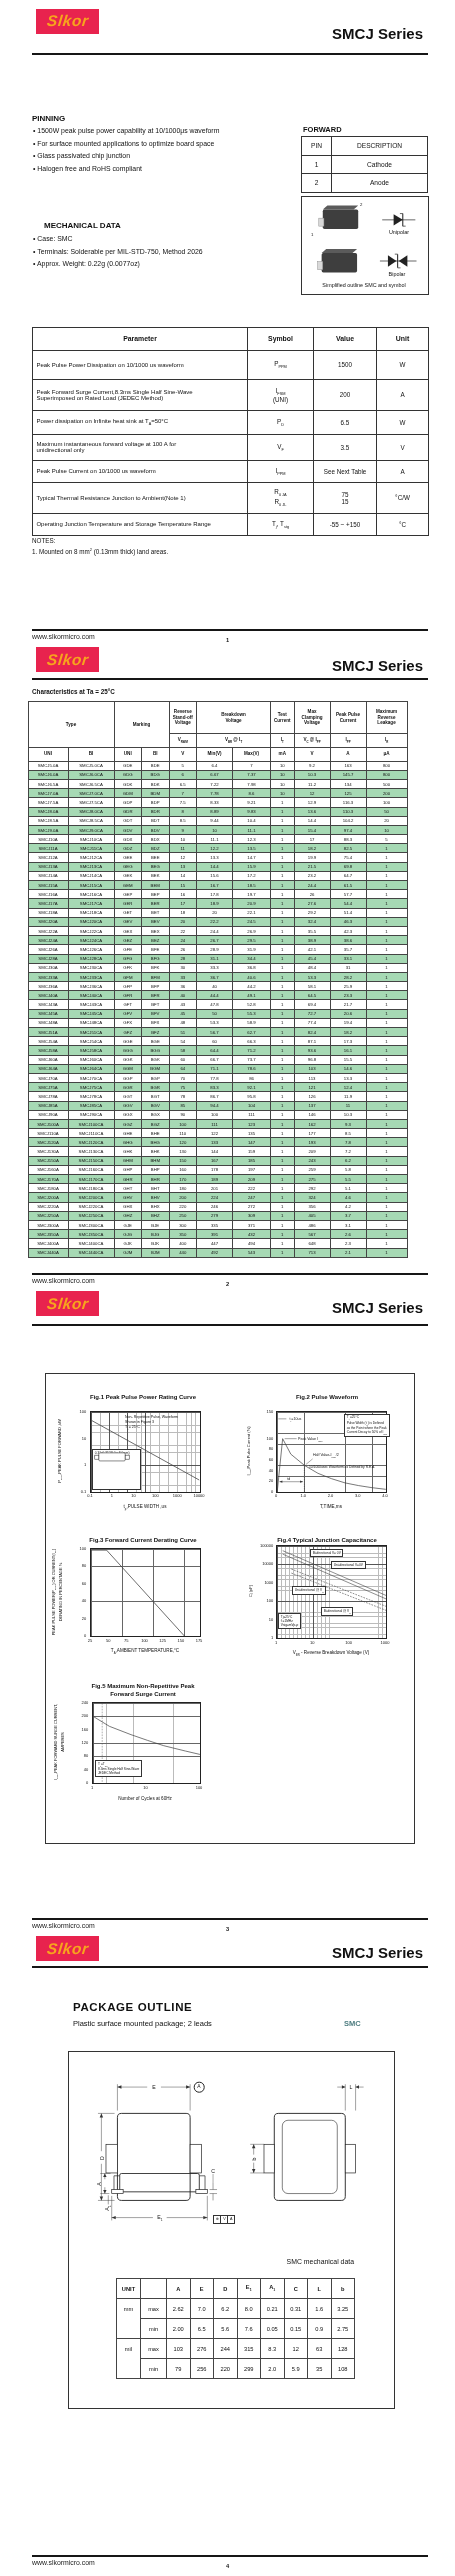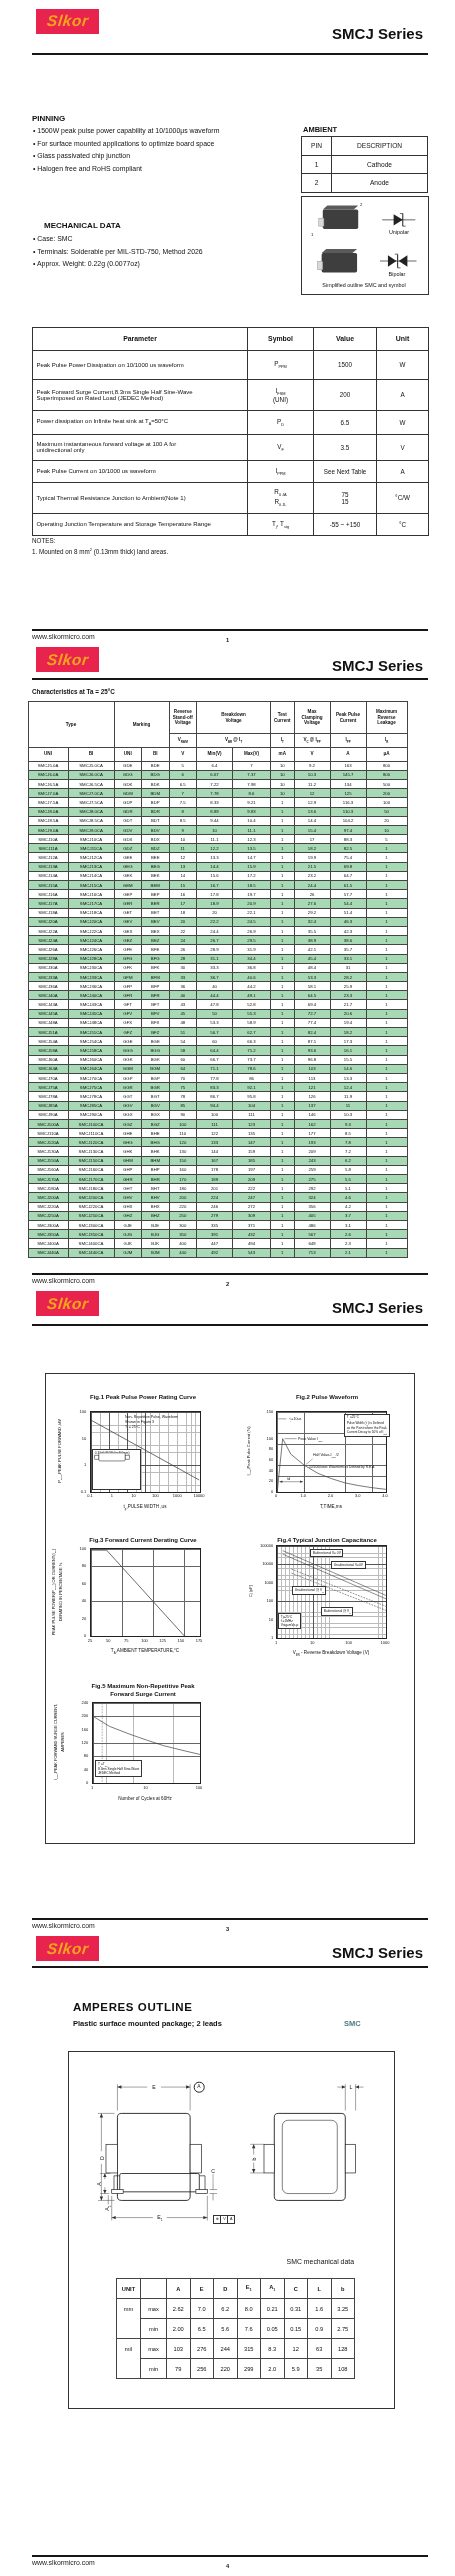--- a/index.html
+++ b/index.html
@@ -89,21 +89,21 @@
   .m7 span:nth-child(1){top:0}.m7 span:nth-child(2){top:16.66%}.m7 span:nth-child(3){top:33.33%}
   .m7 span:nth-child(4){top:50%}.m7 span:nth-child(5){top:66.66%}.m7 span:nth-child(6){top:83.33%}.m7 span:nth-child(7){top:100%}
   .f2m span:nth-child(1){top:0}.f2m span:nth-child(2){top:33.3%}.f2m span:nth-child(3){top:46.7%}
   .f2m span:nth-child(4){top:60%}.f2m span:nth-child(5){top:73.3%}.f2m span:nth-child(6){top:86.7%}.f2m span:nth-child(7){top:100%}
   .xlab{position:absolute;transform:translateX(-50%);font-size:4.6px;white-space:nowrap;}
   .ylab{position:absolute;transform:translate(-50%,-50%) rotate(-90deg);font-size:4px;white-space:nowrap;}
   .ann{position:absolute;font-size:3.6px;line-height:1.3;white-space:nowrap;}
   .annbox{position:absolute;font-size:3.2px;line-height:1.35;border:0.6px solid #333;background:#fff;padding:0.6px 1.7px;white-space:nowrap;}
   
   .pkgtitle{position:absolute;left:73px;top:2001px;font-size:11.5px;font-weight:bold;letter-spacing:0.6px;}
-  .pkgsub{position:absolute;left:73px;top:2019px;font-size:7.5px;font-weight:bold;}
+  .pkgsub{position:absolute;left:73px;top:2019px;font-size:7.5px;font-weight:normal;}
   .smccode{position:absolute;left:344px;top:2019px;font-size:7.5px;font-weight:bold;color:#4E7D80;}
   .p4box{position:absolute;left:68px;top:2051px;width:325px;height:356px;border:0.9px solid #333;}
   .dlab{position:absolute;transform:translate(-50%,-50%);font-size:5.2px;background:#fff;padding:0 1.1px;}
   .rlab{position:absolute;transform:translate(-50%,-50%) rotate(-90deg);font-size:5.2px;}
   .circA{position:absolute;width:8.6px;height:8.6px;border:0.6px solid #222;border-radius:50%;font-size:4.9px;text-align:center;line-height:8.6px;transform:translate(-50%,-50%);}
   .tolbox{position:absolute;display:flex;border:0.6px solid #333;height:6.9px;}
   .tolbox span{font-size:3.7px;line-height:6.9px;padding:0 1.7px;border-right:0.6px solid #333;}
   .tolbox span:last-child{border-right:none;}
   .mechcap{position:absolute;left:274px;top:2258px;width:80px;text-align:right;font-size:6.9px;}
   .mtable{position:absolute;left:116px;top:2278px;width:238px;}
@@ -124,21 +124,21 @@
   <div class="rule" style="top:53px;"></div>
 
   <div class="h3" style="left:32px;top:114px;">PINNING</div>
   <ul class="blist" style="left:33px;top:125px;">
       <li>1500W peak pulse power capability at 10/1000μs waveform</li>
       <li>For surface mounted applications to optimize board space</li>
       <li>Glass passivated chip junction</li>
       <li>Halogen free and RoHS compliant</li>
     </ul>
 
-  <div class="h3" style="left:303px;top:125px;font-size:7.5px;">AMBIENT</div>
+  <div class="h3" style="left:303px;top:125px;font-size:7.5px;">FORWARD</div>
   <table class="pintable">
     <colgroup>
         <col style="width:30px">
         <col style="width:96px">
       </colgroup>
     <tbody>
         <tr>
           <td>PIN</td>
           <td>DESCRIPTION</td>
         </tr>
@@ -1191,21 +1191,21 @@
   <div class="rule" style="top:1918px;"></div>
   <div class="site" style="top:1922px;">www.slkormicro.com</div>
   <div class="pageno" style="top:1926px;">3</div>
 
   <div class="logo" style="left:36px;top:1936px;">
     <span>Slkor</span>
   </div>
   <div class="series-title" style="top:1944px;">SMCJ Series</div>
   <div class="rule" style="top:1966px;"></div>
 
-  <div class="pkgtitle">AMPERES  OUTLINE</div>
+  <div class="pkgtitle">PACKAGE  OUTLINE</div>
   <div class="pkgsub">Plastic surface mounted package; 2 leads</div>
   <div class="smccode">SMC</div>
 
   <div class="p4box"></div>
   <svg class="abs" style="left:68px;top:2051px;" width="325" height="229" viewBox="0 0 567 400">
 
     <rect x="86" y="109" width="127" height="152" rx="7" fill="none" stroke="#222" stroke-width="1.6"></rect>
     <rect x="66" y="163" width="20" height="50" fill="#fff" stroke="#222" stroke-width="1.2"></rect>
     <rect x="213" y="163" width="20" height="50" fill="#fff" stroke="#222" stroke-width="1.2"></rect>
     <line x1="86" y1="104" x2="86" y2="58" stroke="#333" stroke-width="0.8"></line>

